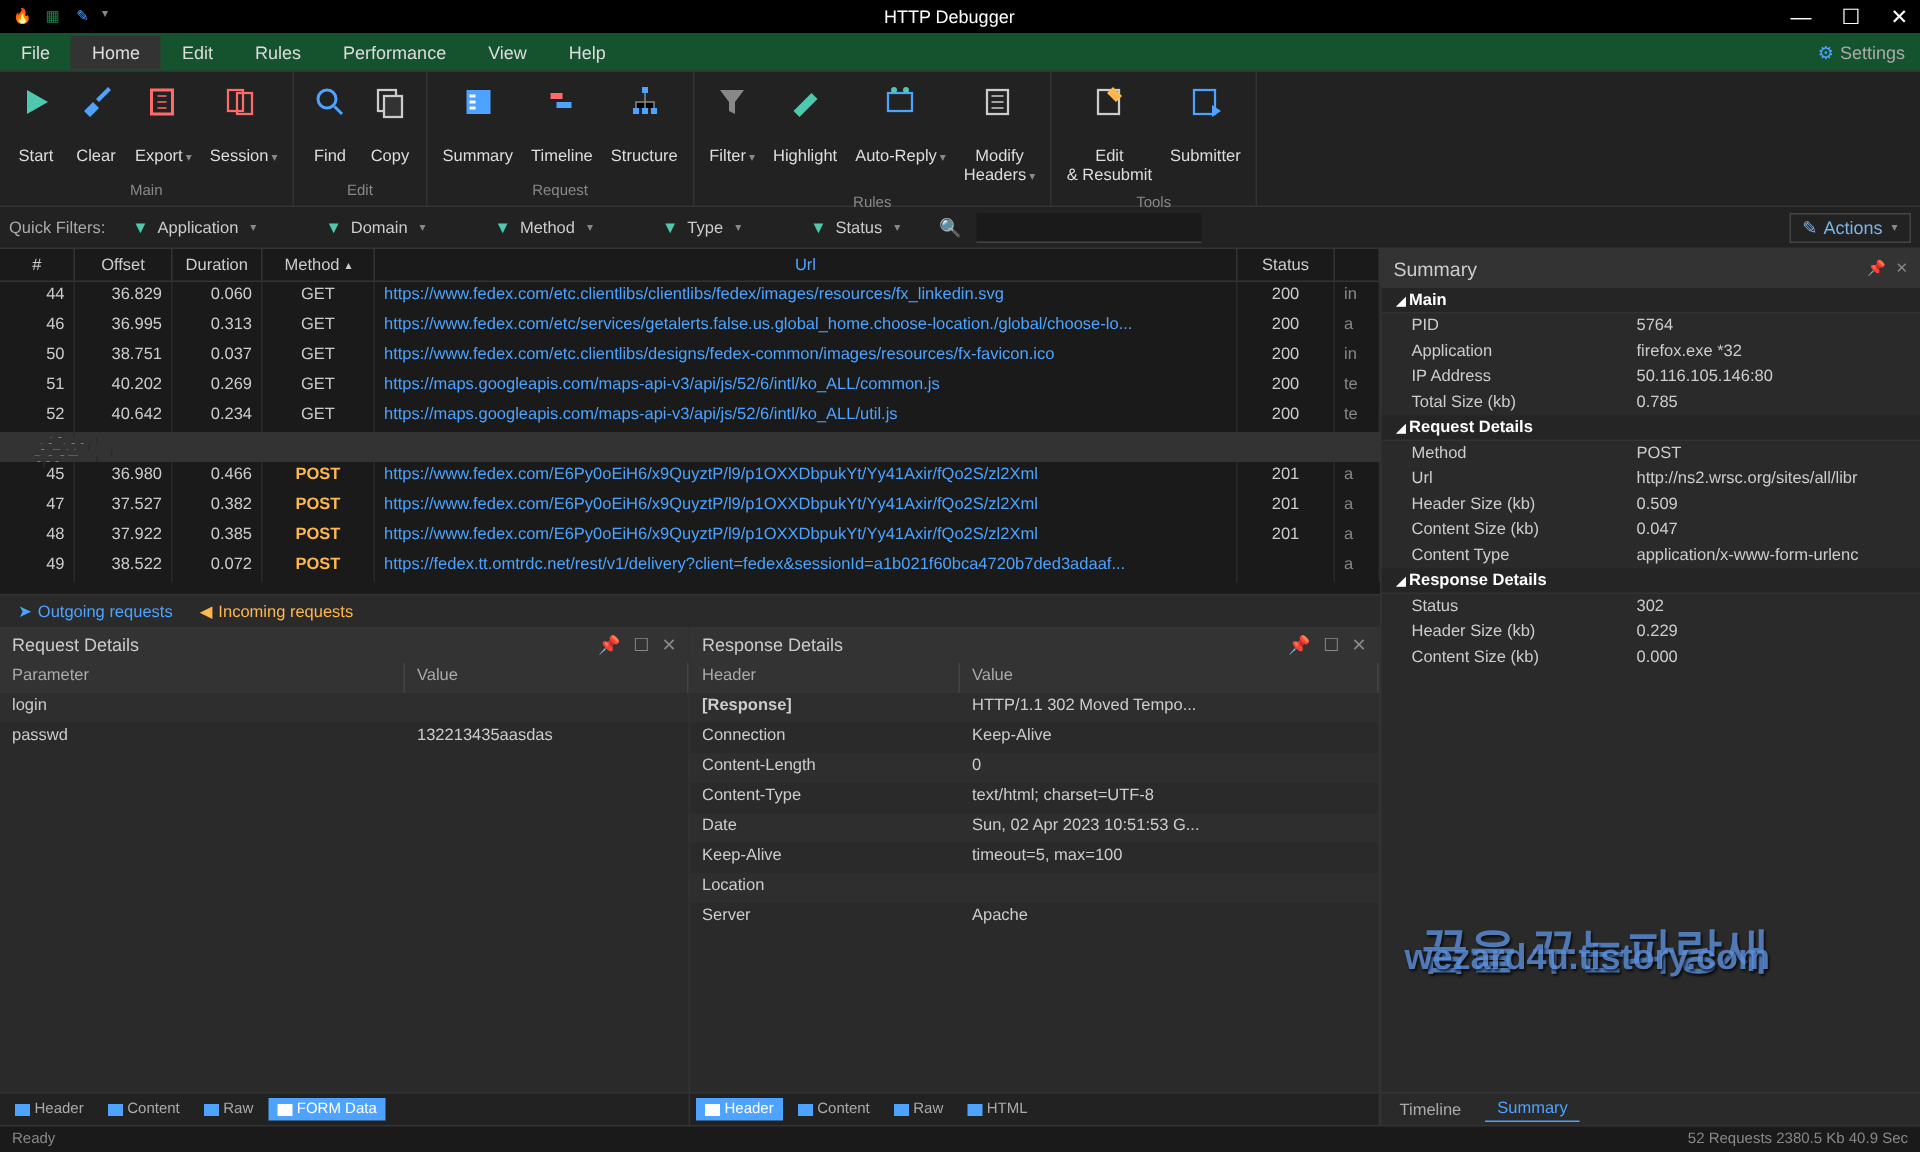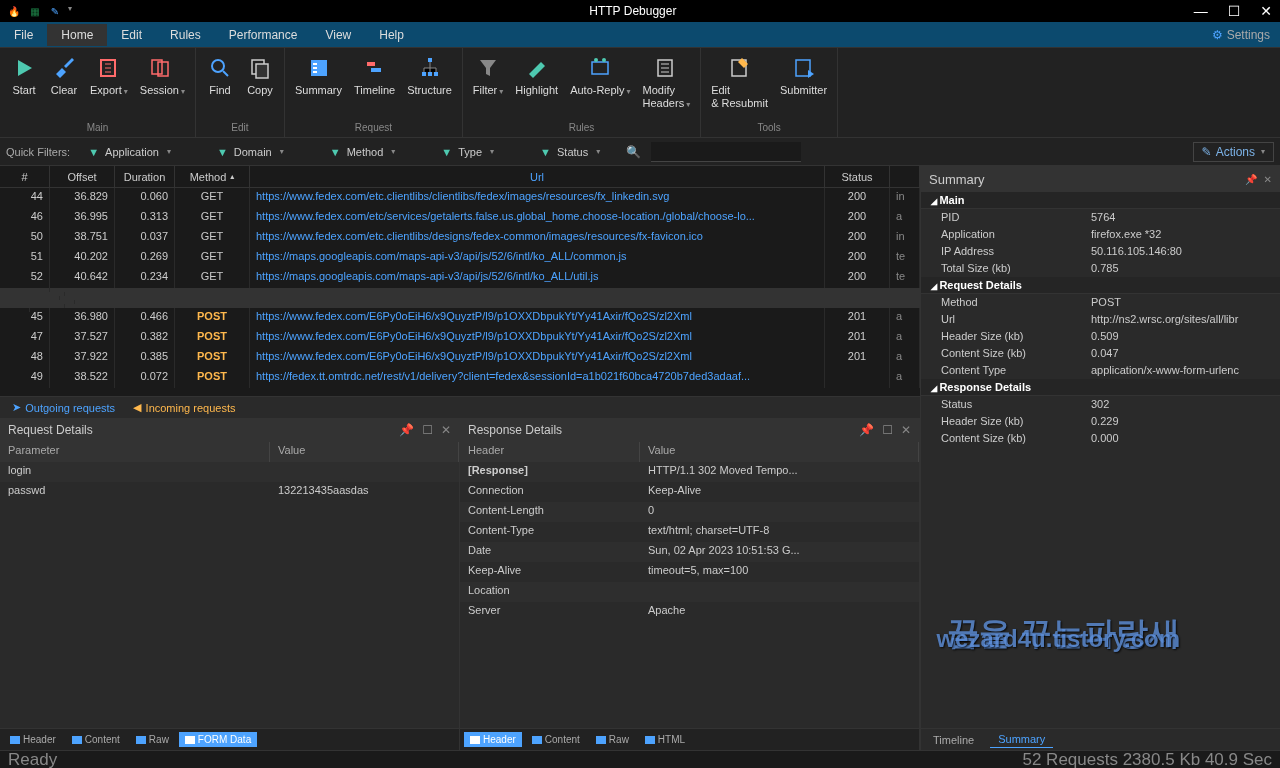--- a/index.html
+++ b/index.html
@@ -2,30 +2,30 @@
 <html><head>
 <meta charset="utf-8">
 <style>
 * { margin: 0; padding: 0; box-sizing: border-box; font-family: 'Segoe UI', Tahoma, sans-serif; }
 body { background: #1a1a1a; color: #ccc; font-size: 12px; overflow: hidden; width: 1280px; height: 768px; }
 .titlebar { height: 22px; background: #000; display: flex; align-items: center; padding: 0 8px; }
 .titlebar-icons { display: flex; gap: 6px; }
 .titlebar-icon { width: 14px; height: 14px; display: flex; align-items: center; justify-content: center; font-size: 10px; }
 .titlebar-title { flex: 1; text-align: center; color: #fff; font-size: 12px; }
 .titlebar-controls { display: flex; gap: 20px; color: #fff; font-size: 14px; }
-.menubar { height: 26px; background: #0c4a6e; display: flex; align-items: center; border-bottom: 1px solid #333; }
+.menubar { height: 26px; background: #14532d; display: flex; align-items: center; border-bottom: 1px solid #333; }
 .menu-item { padding: 4px 14px; color: #ddd; cursor: pointer; }
 .menu-item.active { background: #333; }
 .settings-btn { margin-left: auto; padding: 4px 10px; color: #aaa; display: flex; align-items: center; gap: 4px; }
 .ribbon { height: 90px; background: #222; display: flex; border-bottom: 1px solid #333; }
 .ribbon-group { display: flex; flex-direction: column; border-right: 1px solid #333; padding: 2px 4px; }
 .ribbon-buttons { display: flex; flex: 1; }
 .ribbon-btn { display: flex; flex-direction: column; align-items: center; justify-content: flex-start; padding: 4px 6px; cursor: pointer; min-width: 40px; }
 .ribbon-btn-icon { width: 28px; height: 28px; margin-bottom: 2px; display: flex; align-items: center; justify-content: center; }
-.ribbon-btn-label { font-size: 11px; color: #ddd; text-align: left; line-height: 1.2; }
+.ribbon-btn-label { font-size: 11px; color: #ddd; text-align: center; line-height: 1.2; margin-top: 14px; }
 .ribbon-group-label { font-size: 10px; color: #888; text-align: center; padding: 2px 0; }
 .filterbar { height: 28px; background: #222; display: flex; align-items: center; padding: 0 6px; gap: 10px; border-bottom: 1px solid #333; }
 .filter-label { color: #aaa; font-size: 11px; }
 .filter-btn { display: flex; align-items: center; gap: 6px; padding: 2px 8px; cursor: pointer; color: #ccc; font-size: 11px; }
 .filter-icon { color: #4ec9b0; }
 .search-icon { color: #4ec9b0; margin-left: 8px; }
 .actions-btn { margin-left: auto; display: flex; align-items: center; gap: 4px; color: #7cb3e8; border: 1px solid #444; padding: 2px 8px; }
 .main-area { display: flex; height: calc(768px - 22px - 26px - 90px - 28px - 18px); }
 .left-col { width: 920px; display: flex; flex-direction: column; }
 .right-col { flex: 1; display: flex; flex-direction: column; background: #2a2a2a; border-left: 1px solid #333; }
@@ -69,21 +69,21 @@
 .summary-controls { margin-left: auto; display: flex; gap: 6px; color: #888; font-size: 10px; }
 .summary-body { flex: 1; overflow-y: auto; }
 .summary-section { padding: 2px 10px; background: #252525; color: #fff; font-size: 11px; font-weight: bold; border-bottom: 1px solid #333; }
 .summary-section::before { content: "◢ "; font-size: 8px; }
 .summary-row { display: flex; padding: 2px 0 2px 20px; font-size: 11px; border-bottom: 1px solid #2a2a2a; }
 .summary-key { width: 150px; color: #ccc; }
 .summary-val { flex: 1; color: #ccc; white-space: nowrap; overflow: hidden; text-overflow: ellipsis; }
 .summary-tabs { height: 22px; display: flex; align-items: center; padding: 0 4px; gap: 8px; border-top: 1px solid #333; }
 .summary-tab { padding: 2px 8px; font-size: 11px; color: #aaa; cursor: pointer; }
 .summary-tab.active { color: #4da3ff; border-bottom: 1px solid #4da3ff; }
-.statusbar { height: 18px; background: #1a1a1a; display: flex; align-items: center; padding: 0 8px; font-size: 17px; color: #888; border-top: 1px solid #333; }
+.statusbar { height: 18px; background: #1a1a1a; display: flex; align-items: center; padding: 0 8px; font-size: 10px; color: #888; border-top: 1px solid #333; }
 .statusbar-right { margin-left: auto; }
 .watermark { position: absolute; right: 100px; top: 612px; font-size: 32px; color: #5b8dd8; font-weight: bold; pointer-events: none; opacity: 0.8; text-shadow: 1px 1px 2px #000; z-index: 100; }
 .watermark2 { position: absolute; right: 100px; top: 625px; font-size: 24px; color: #5b8dd8; font-weight: bold; pointer-events: none; opacity: 0.8; text-shadow: 1px 1px 2px #000; z-index: 100; }
 svg { display: block; }
 .dropdown-arrow { font-size: 8px; margin-left: 2px; color: #888; }
 </style>
 </head>
 <body>
 
 <div class="titlebar">

